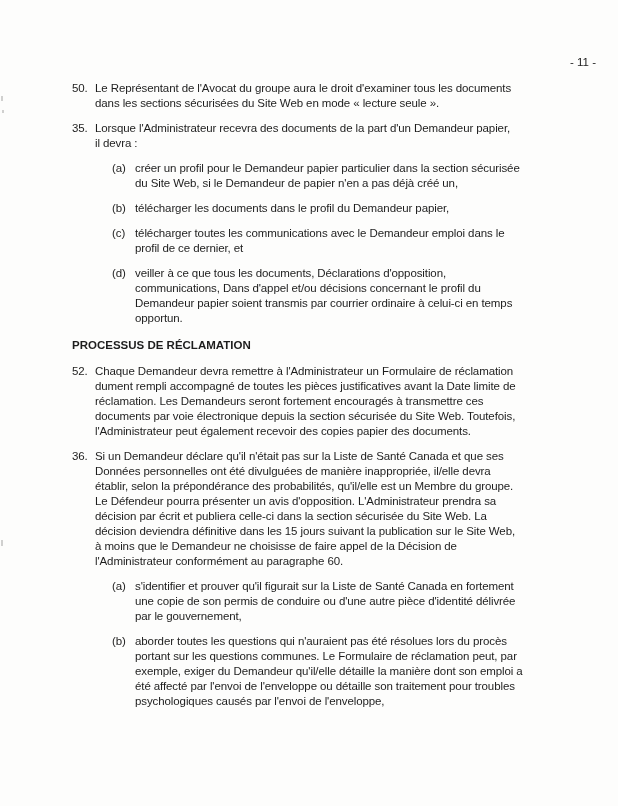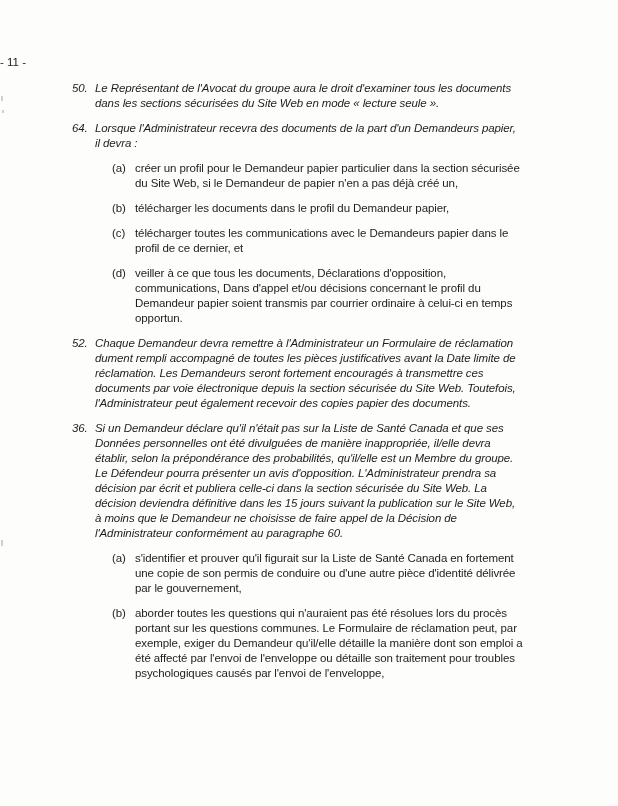--- a/index.html
+++ b/index.html
@@ -18,42 +18,41 @@
     height: 806px;
     background: #fdfdfc;
     overflow: hidden;
     color: #1d1d1d;
   }
   .page-number {
     position: absolute;
     top: 55px;
     left: 0;
     width: 596px;
-    text-align: left;
+    text-align: right;
     font-size: 11.5px;
     line-height: 14px;
     color: #222;
   }
   .doc {
     position: absolute;
     top: 81px;
     left: 72px;
     width: 538px;
   }
   .block {
     position: relative;
     font-size: 11.5px;
     line-height: 15px;
     letter-spacing: -0.1px;
     margin: 0 0 10px 0;
     color: #1d1d1d;
   }
   .para {
     padding-left: 23px;
-    font-style: italic;
   }
   .para > .num {
     position: absolute;
     left: 0;
     top: 0;
   }
   .sub {
     margin-left: 40px;
     padding-left: 23px;
   }
@@ -90,50 +89,51 @@
 
   <div class="doc">
 
     <div class="block para">
       <span class="num">50.</span>
       <div class="text">Le Représentant de l'Avocat du groupe aura le droit d'examiner tous les documents
 dans les sections sécurisées du Site Web en mode « lecture seule ».</div>
     </div>
 
     <div class="block para">
-      <span class="num">64.</span>
-      <div class="text">Lorsque l'Administrateur recevra des documents de la part d'un Demandeurs papier,
+      <span class="num">35.</span>
+      <div class="text">Lorsque l'Administrateur recevra des documents de la part d'un Demandeur papier,
 il devra :</div>
     </div>
 
     <div class="block sub">
       <span class="num">(a)</span>
       <div class="text">créer un profil pour le Demandeur papier particulier dans la section sécurisée
 du Site Web, si le Demandeur de papier n'en a pas déjà créé un,</div>
     </div>
 
     <div class="block sub">
       <span class="num">(b)</span>
       <div class="text">télécharger les documents dans le profil du Demandeur papier,</div>
     </div>
 
     <div class="block sub">
       <span class="num">(c)</span>
-      <div class="text">télécharger toutes les communications avec le Demandeurs papier dans le
+      <div class="text">télécharger toutes les communications avec le Demandeur emploi dans le
 profil de ce dernier, et</div>
     </div>
 
     <div class="block sub">
       <span class="num">(d)</span>
       <div class="text">veiller à ce que tous les documents, Déclarations d'opposition,
 communications, Dans d'appel et/ou décisions concernant le profil du
 Demandeur papier soient transmis par courrier ordinaire à celui-ci en temps
 opportun.</div>
     </div>
 
+    <div class="block heading">PROCESSUS DE RÉCLAMATION</div>
 
     <div class="block para">
       <span class="num">52.</span>
       <div class="text">Chaque Demandeur devra remettre à l'Administrateur un Formulaire de réclamation
 dument rempli accompagné de toutes les pièces justificatives avant la Date limite de
 réclamation. Les Demandeurs seront fortement encouragés à transmettre ces
 documents par voie électronique depuis la section sécurisée du Site Web. Toutefois,
 l'Administrateur peut également recevoir des copies papier des documents.</div>
     </div>
 

